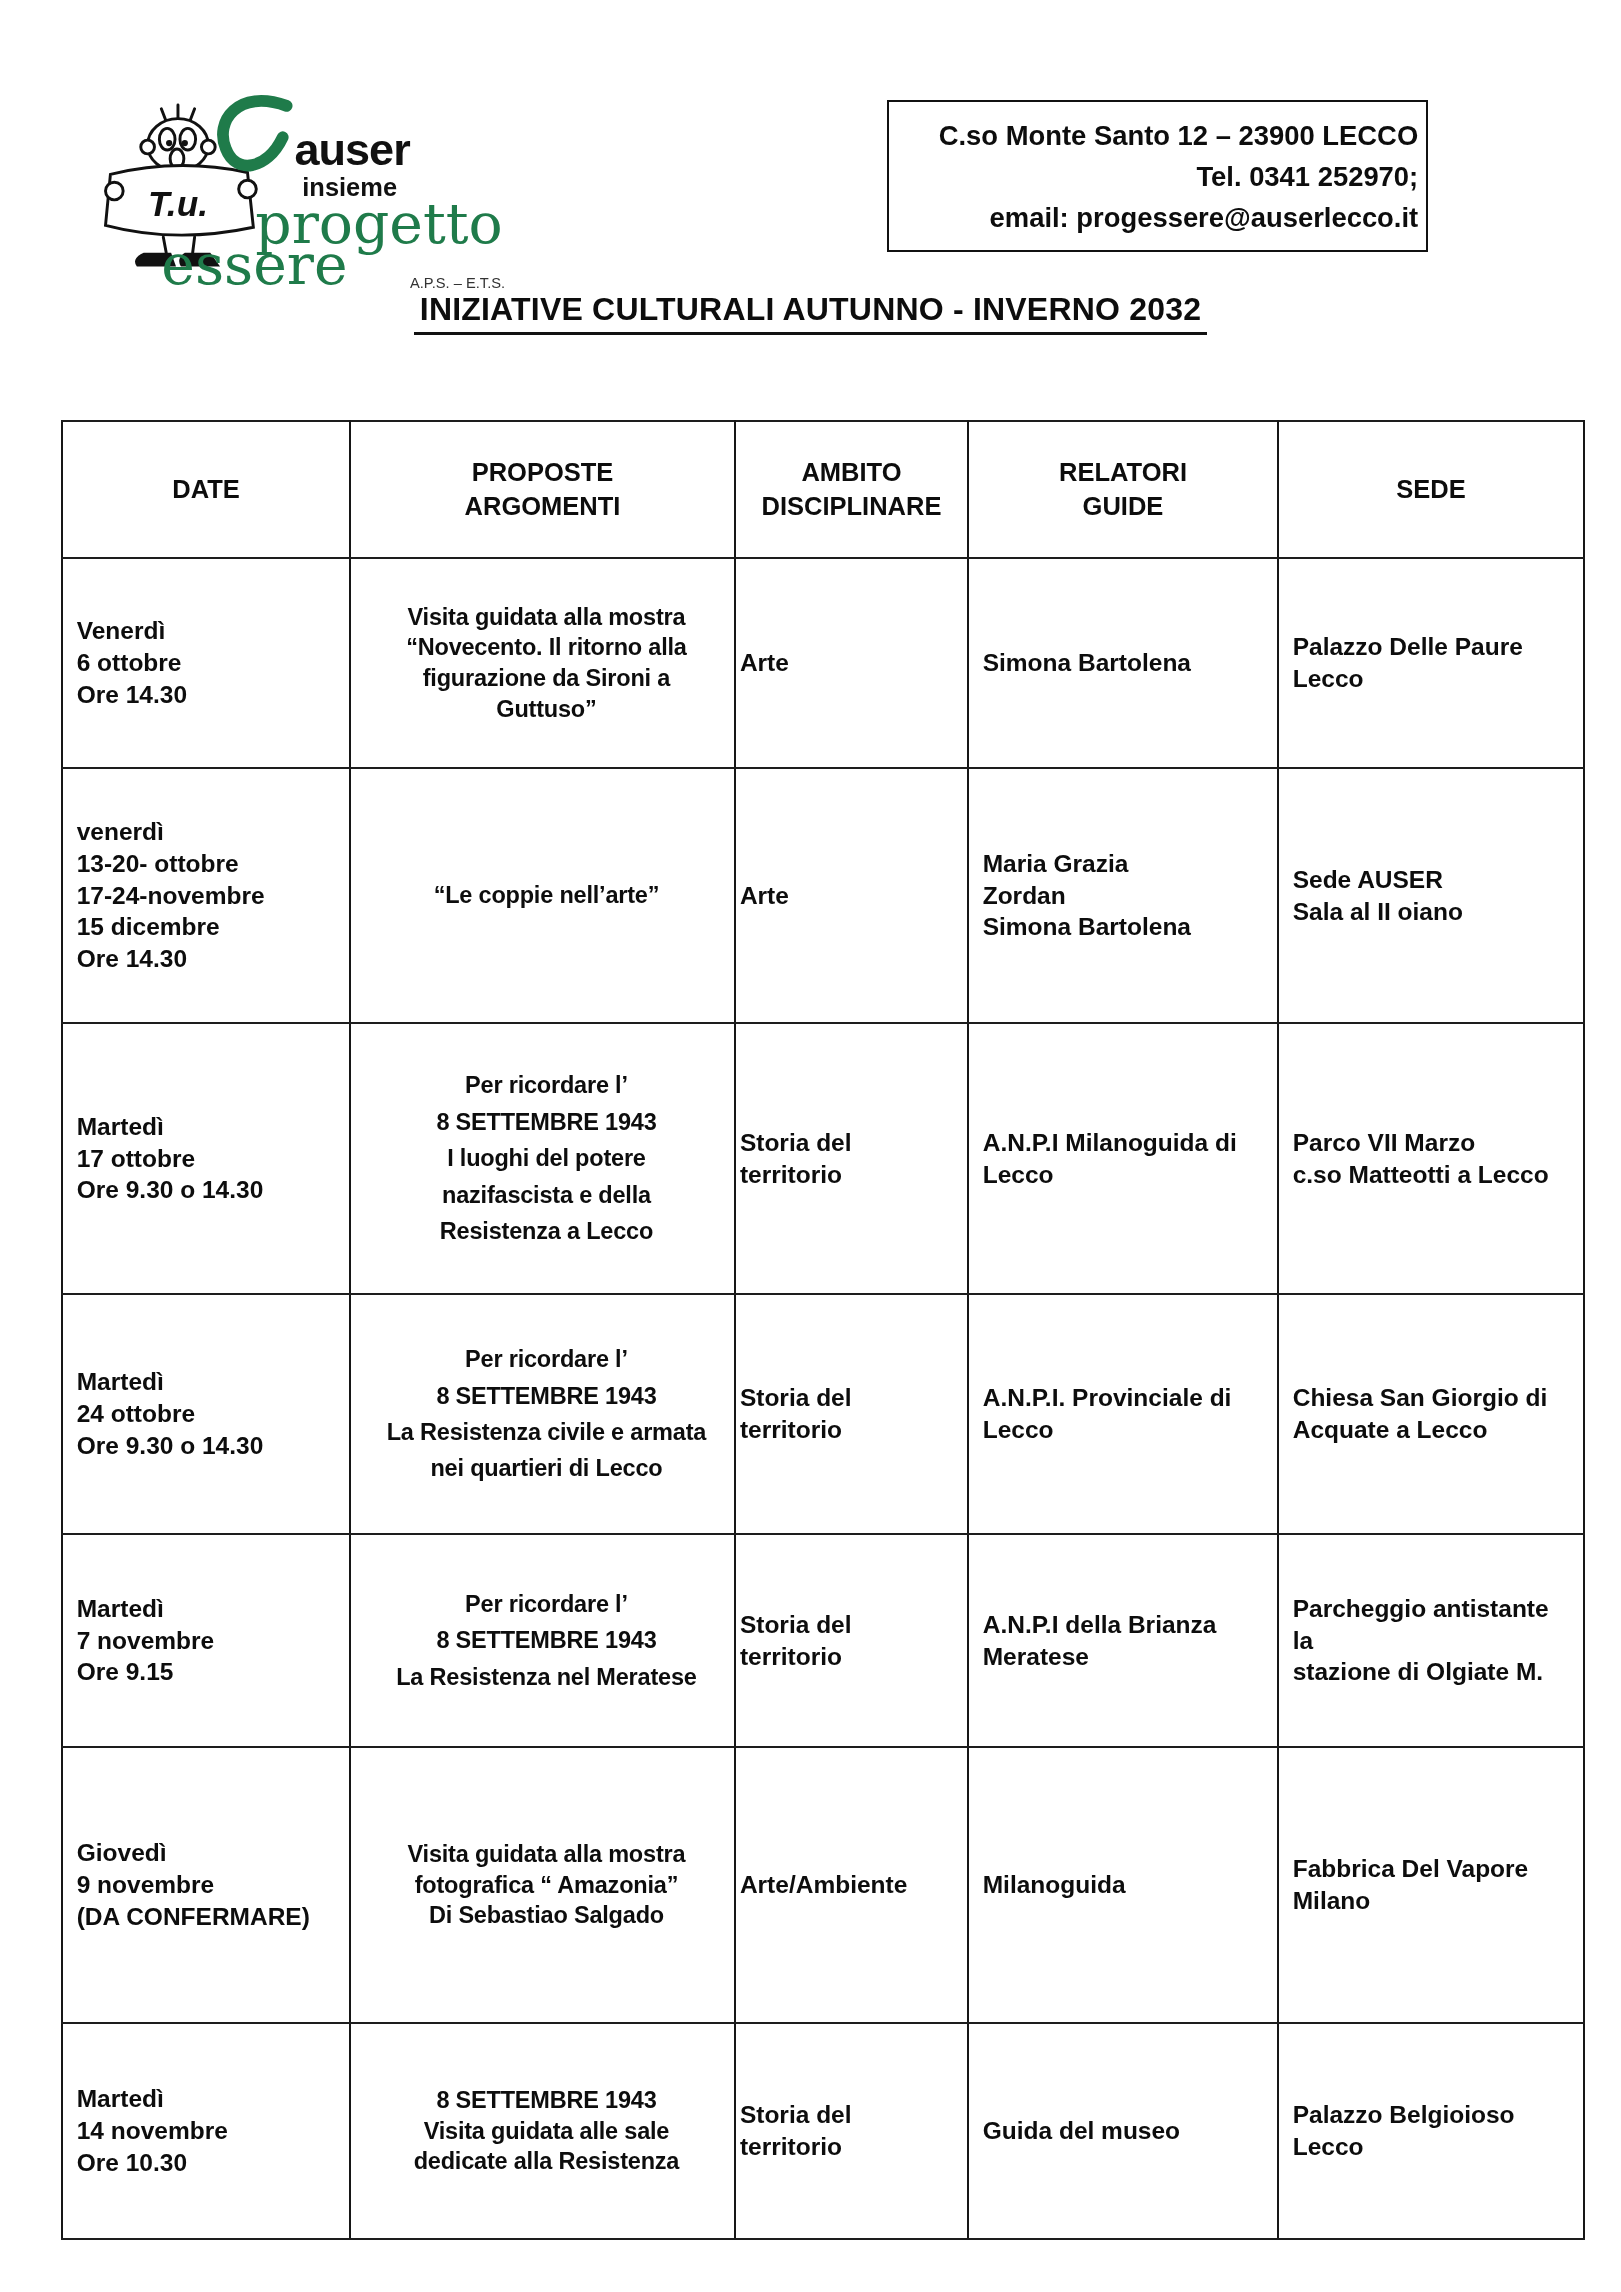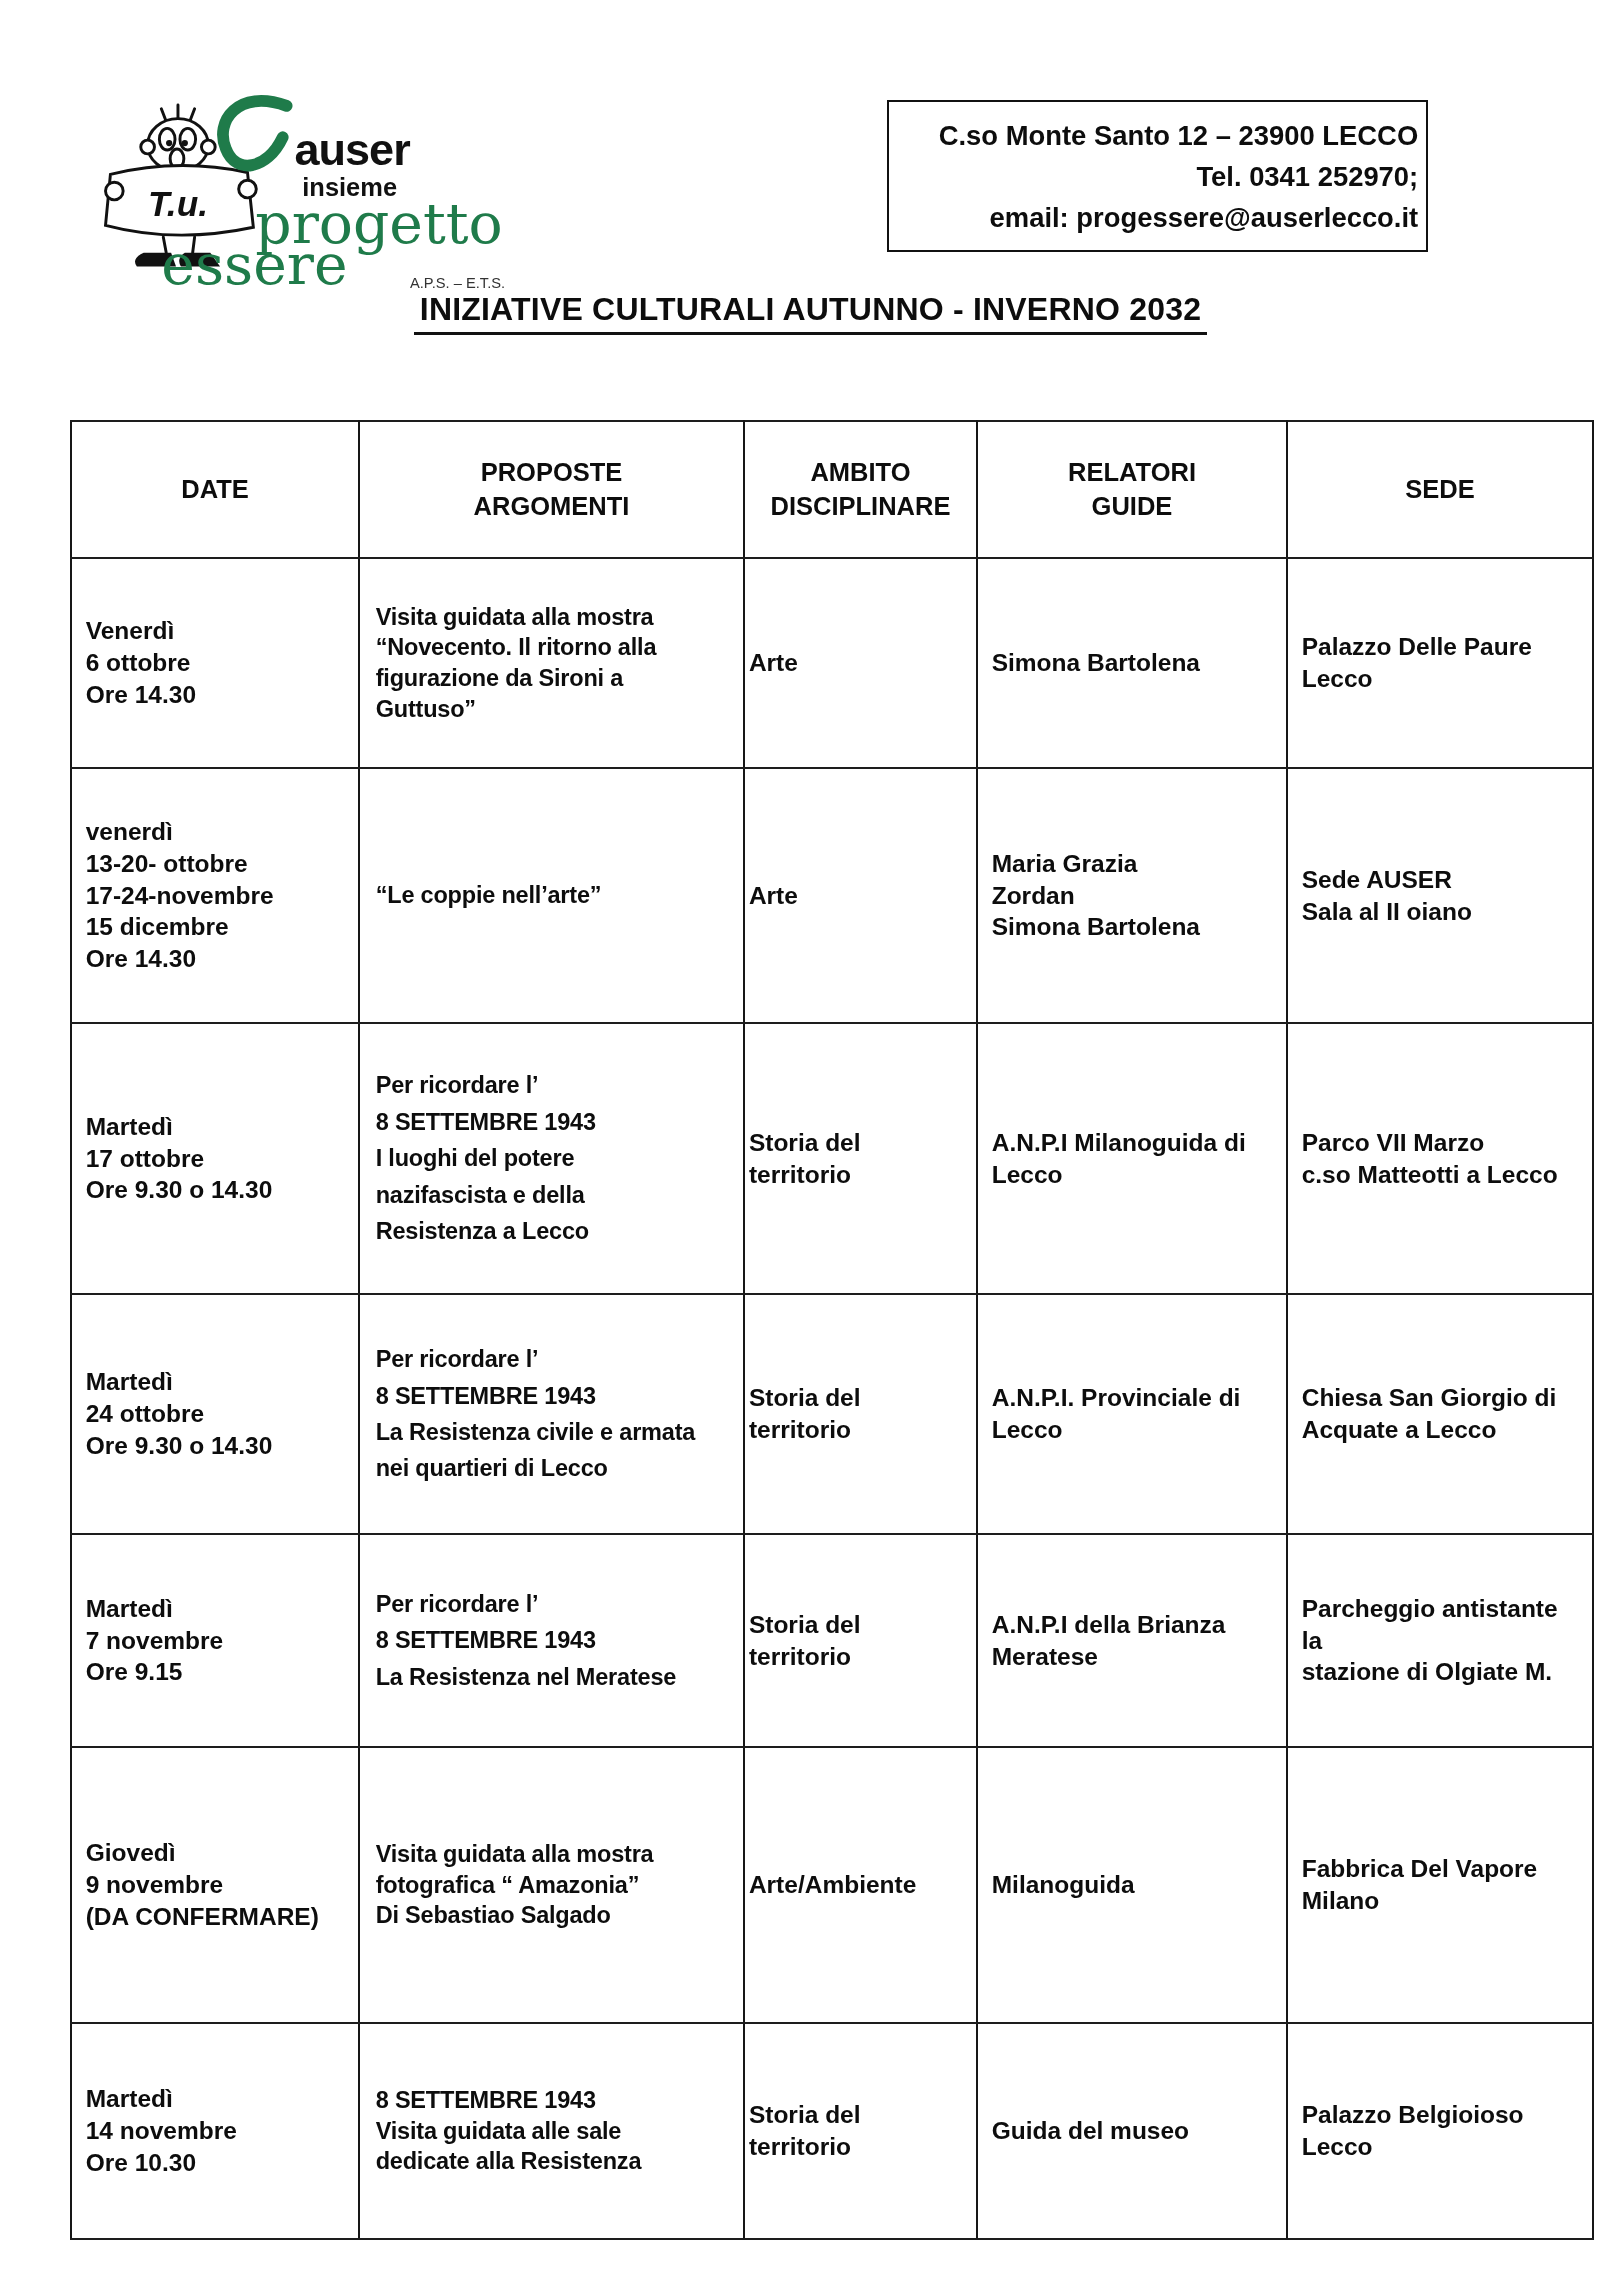--- a/index.html
+++ b/index.html
@@ -21,33 +21,33 @@
 
   
   .title-wrap{position:absolute;left:0;top:291px;width:100%;text-align:center;}
   .title-text{
     display:inline-block;font-size:32px;font-weight:bold;letter-spacing:0.2px;
     border-bottom:3.9px solid #111;padding:0 5.9px 3.9px 5.9px;
   }
 
   
   table.schedule{
-    position:absolute;left:70px;top:420px;width:1522px;
+    position:absolute;left:61px;top:420px;width:1522px;
     border-collapse:collapse;table-layout:fixed;
     font-weight:bold;font-size:24.5px;color:#0d0d0d;
   }
   table.schedule th, table.schedule td{
     border-left:2px solid #161616;border-right:2px solid #161616;
     border-top:2.9px solid #1d1d1d;border-bottom:2.9px solid #1d1d1d;
     vertical-align:middle;white-space:pre-line;line-height:1.3;
     box-sizing:border-box;overflow:hidden;
   }
   thead th{height:137px;text-align:center;font-size:25.5px;padding:3.9px 5.9px;}
   td{padding:5.9px 7.8px 5.9px 13.7px;text-align:left;}
-  td.c-prop{font-size:23.5px;letter-spacing:-0.2px;padding-left:15.7px;}
+  td.c-prop{font-size:23.5px;letter-spacing:-0.2px;padding-left:15.7px;text-align:center;}
   td.c-amb{text-align:left;padding:5.9px 3.9px;}
   td.c-prop.spacious{line-height:1.55;}
 </style>
 </head>
 <body>
 
 <svg class="logo-svg" viewBox="0 0 430 215">
 
   <g stroke="#111" stroke-width="3" fill="none" stroke-linecap="round">
     <path d="M85,34 l-5,-13 M97,31 l0,-14 M109,34 l5,-13"></path>

